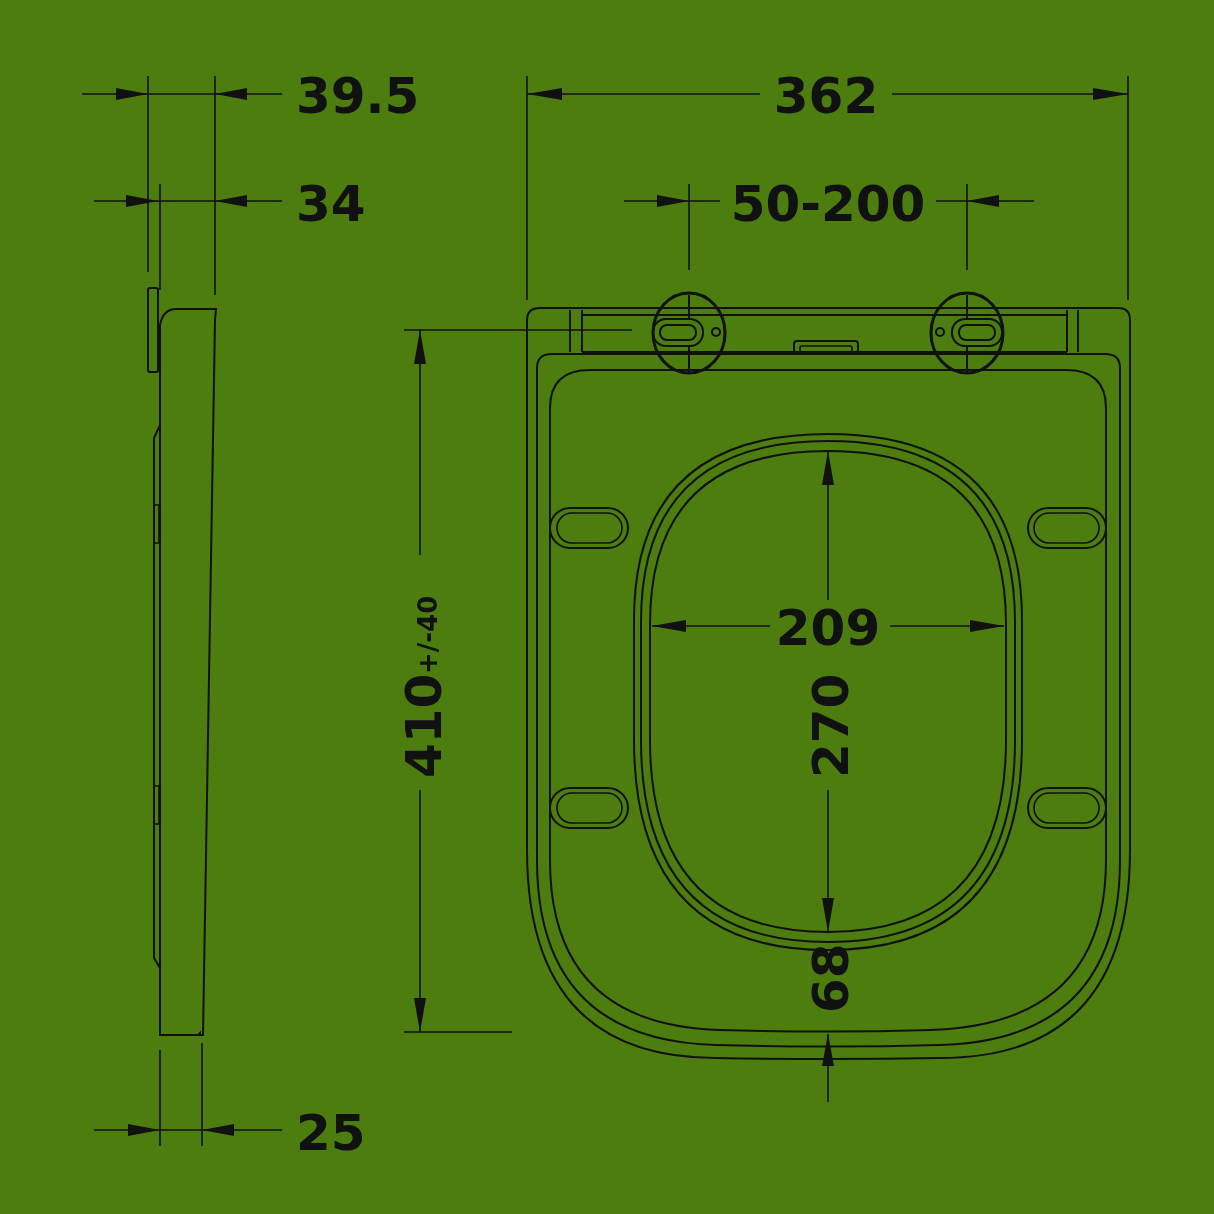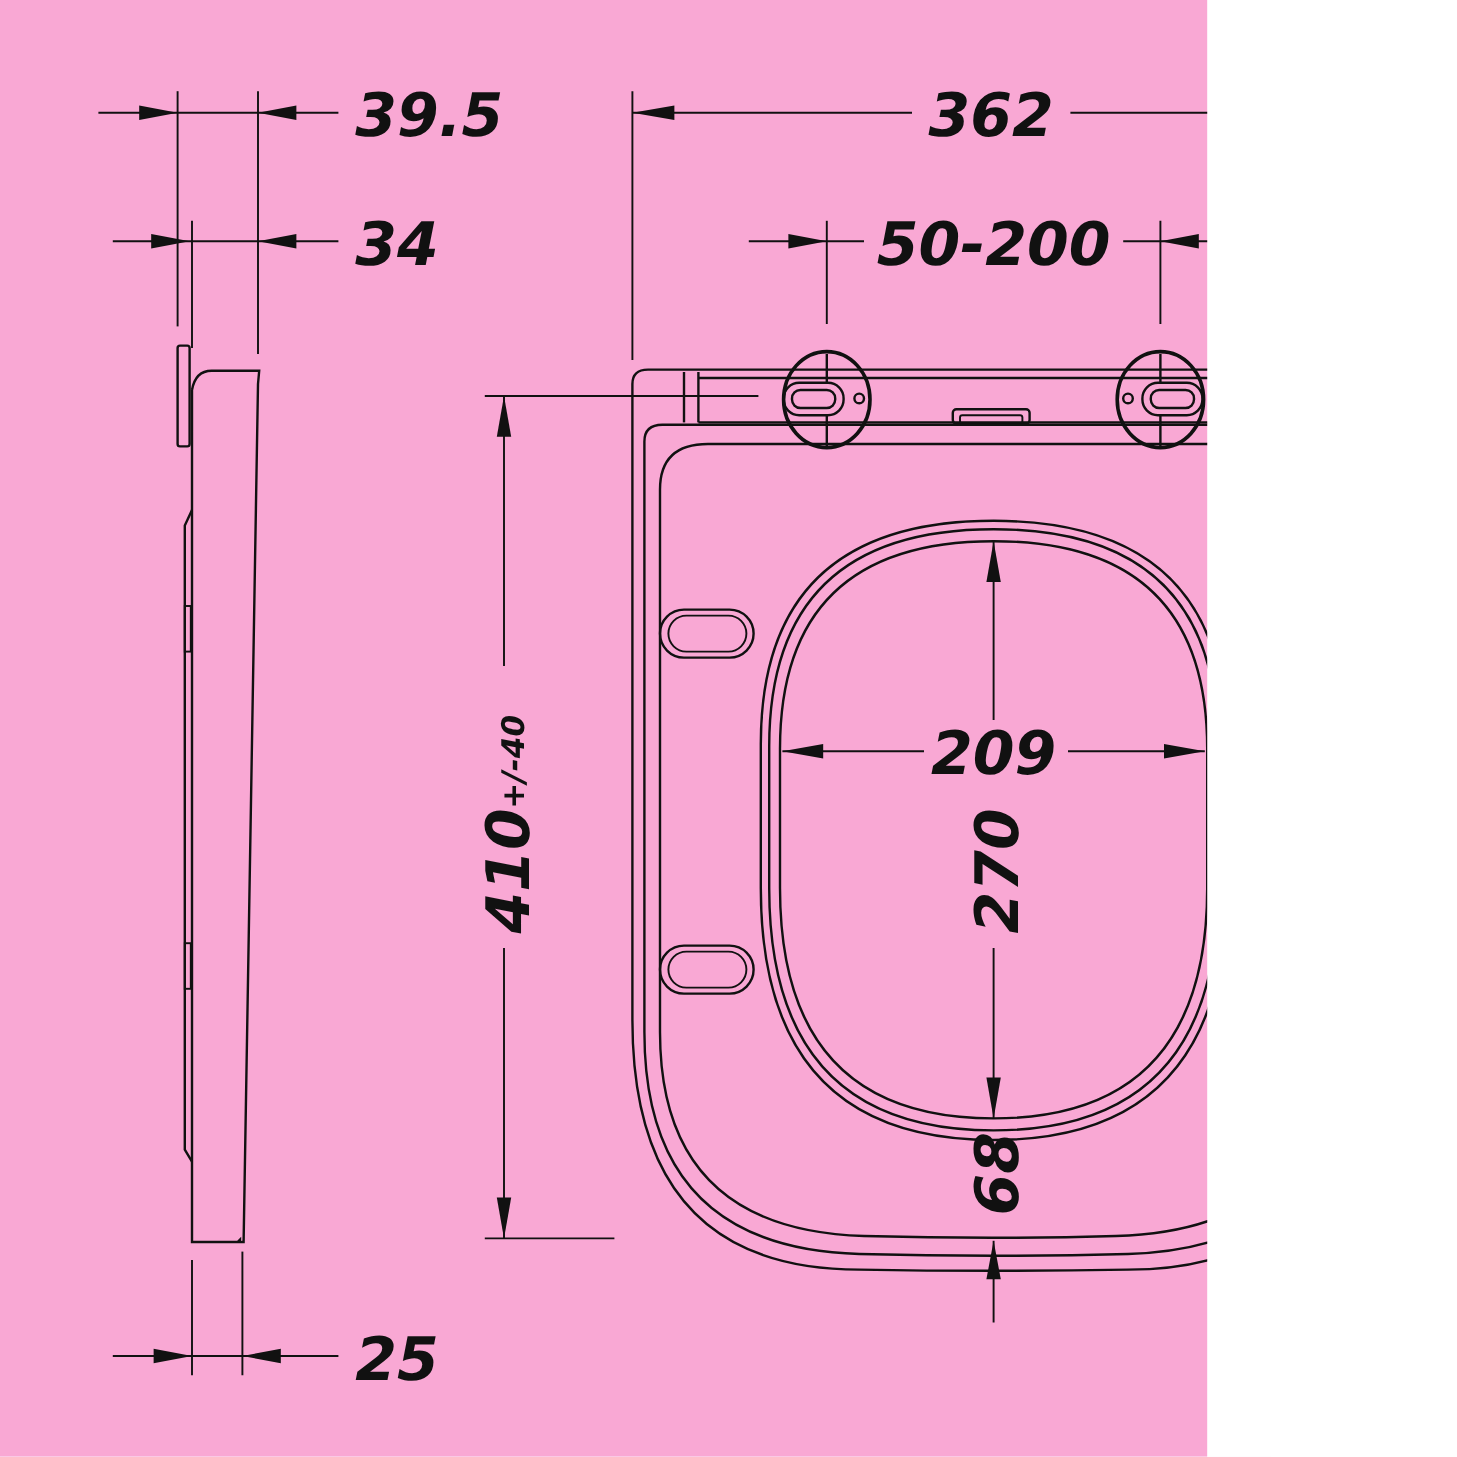--- a/index.html
+++ b/index.html
@@ -1,16 +1,16 @@
 <!DOCTYPE html>
 <html><head>
 <meta charset="utf-8">
 <style>
   html,body{margin:0;padding:0;background:#ffffff;}
-  #canvas{position:relative;width:1006px;height:1214px;overflow:hidden;background:#f9a8d4;font-style:italic;}
+  #canvas{position:relative;width:1214px;height:1214px;overflow:hidden;background:#4d7c0f;}
   svg{position:absolute;left:0;top:0;}
   .ln{stroke:#111;stroke-width:2;fill:none;}
   .ln3{stroke:#111;stroke-width:3;fill:none;}
   .thin{stroke:#111;stroke-width:1.6;fill:none;}
   .arr{fill:#111;stroke:none;}
   .dim{font-family:"DejaVu Sans","Liberation Sans",sans-serif;font-weight:bold;fill:#111;font-size:50px;}
   .sub{font-family:"DejaVu Sans","Liberation Sans",sans-serif;font-weight:bold;fill:#111;font-size:26px;}
 </style>
 </head>
 <body>

